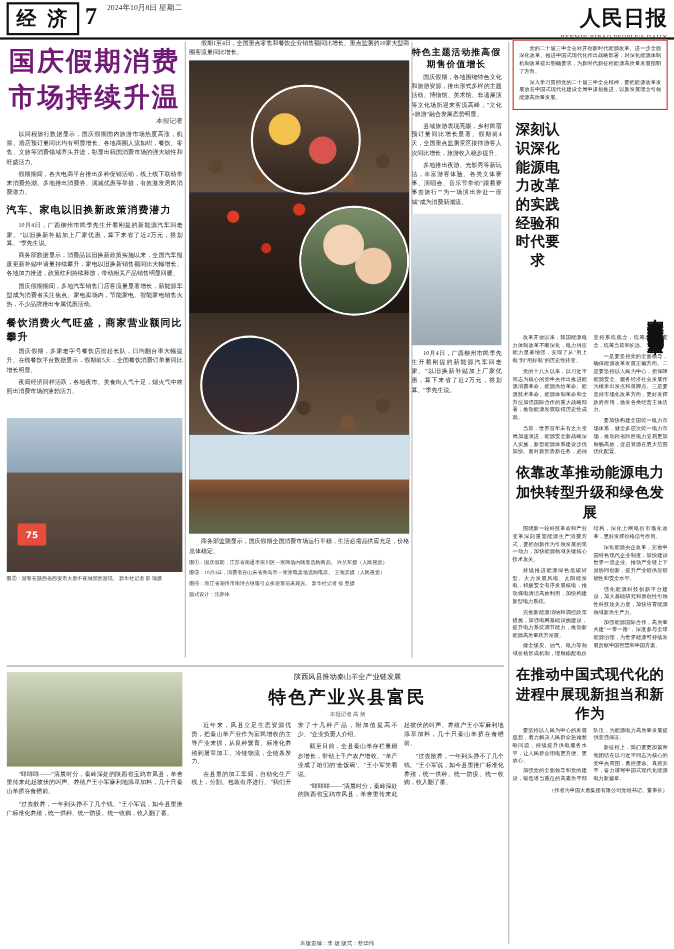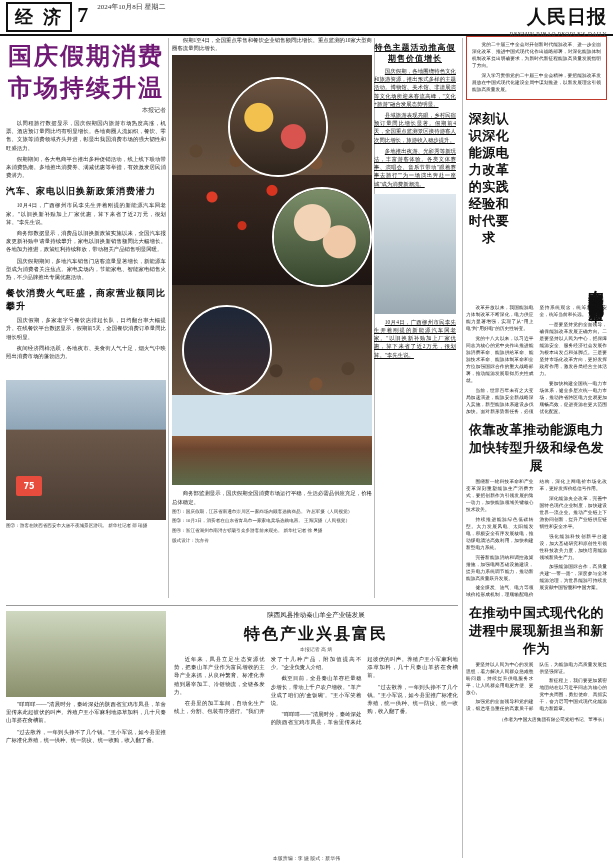--- a/index.html
+++ b/index.html
@@ -13,21 +13,21 @@
   .mh-num{font-size:22px;font-weight:bold;font-family:"Liberation Serif",serif;}
   .mh-date{font-size:7px;color:#333;margin-left:4px;padding-bottom:2px;}
   .mh-right{position:absolute;right:6px;top:4px;text-align:right;}
   .mh-title{font-size:19px;font-weight:bold;letter-spacing:1px;color:#111;font-family:"DejaVu Sans",sans-serif;}
   .mh-sub{font-size:5.5px;color:#444;letter-spacing:.5px;margin-top:1px;}
 
   
   .cols{position:absolute;left:0;top:36px;width:613px;height:827px;}
   .col-left{position:absolute;left:6px;top:0;width:160px;}
   .col-mid{position:absolute;left:172px;top:0;width:200px;}
-  .col-r1{position:absolute;left:374px;top:0;width:82px;text-decoration:underline;}
+  .col-r1{position:absolute;left:374px;top:0;width:82px;}
   .col-right{position:absolute;left:466px;top:0;width:141px;}
 
   .vrule{position:absolute;top:2px;width:1px;background:#bbb;}
 
   
   .headline{font-size:24px;font-weight:bold;text-align:center;letter-spacing:2px;color:#701a75;margin:4px 0 2px 0;font-family:"DejaVu Sans",sans-serif;}
   .byline{font-size:6px;text-align:right;color:#444;margin-bottom:4px;}
 
   .body-text{font-size:5.4px;line-height:1.52;text-align:justify;color:#222;}
   .body-text p{margin:0 0 3px 0;text-indent:2em;}

